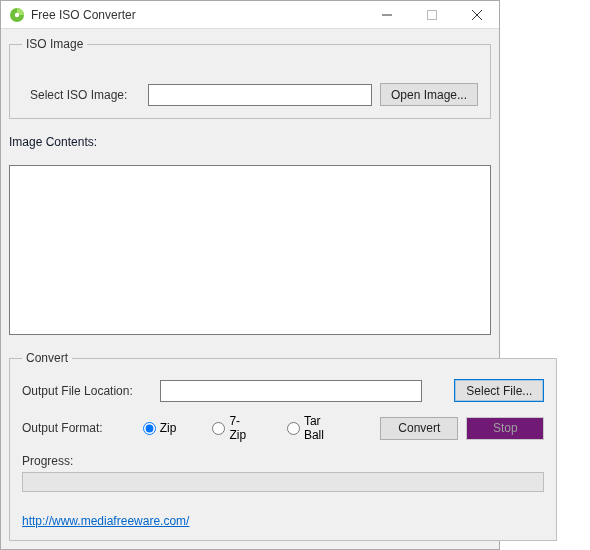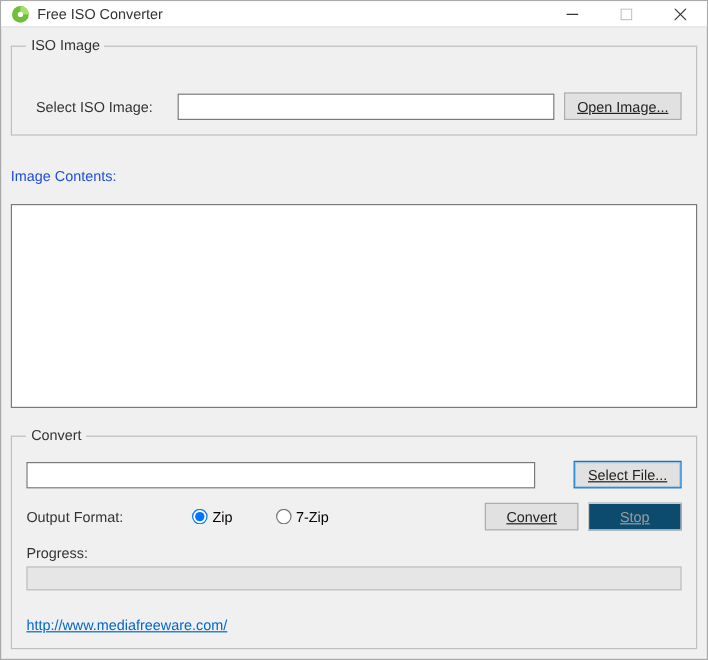--- a/index.html
+++ b/index.html
@@ -6,21 +6,21 @@
   body {
     margin: 0;
     font-family: "Segoe UI", Tahoma, sans-serif;
     font-size: 12px;
     background: #fff;
     width: 590px;
     height: 550px;
     overflow: hidden;
   }
   .window {
-    width: 590px;
+    width: 500px;
     height: 550px;
     border: 1px solid #aaa;
     background: #f0f0f0;
     display: flex;
     flex-direction: column;
   }
   .titlebar {
     height: 30px;
     background: #fff;
     display: flex;
@@ -88,35 +88,34 @@
   }
   .btn {
     height: 23px;
     min-width: 90px;
     background: #e1e1e1;
     border: 1px solid #adadad;
     font: inherit;
     color: #222;
     padding: 0 10px;
     cursor: default;
-    text-decoration: underline;
   }
   .btn.primary {
     border: 1px solid #0078d7;
     box-shadow: inset 0 0 0 1px rgba(0,120,215,0.25);
     margin-left: 24px;
   }
   .btn[disabled] {
     color: #9e9e9e;
-    background: #0c4a6e;
+    background: #701a75;
     border-color: #c9c9c9;
   }
   .contents-label {
-    color: #1d4ed8;
-    margin-top: 11px;
+    color: #0f172a;
+    margin-top: 0;
   }
   .listbox {
     flex: 1;
     border: 1px solid #7a7a7a;
     background: #fff;
     min-height: 170px;
   }
   .radio-wrap {
     display: flex;
     align-items: center;
@@ -189,34 +188,39 @@
     </fieldset>
 
     <div class="contents-label">Image Contents:</div>
     <div class="listbox"></div>
 
     <fieldset class="group">
       <legend>Convert</legend>
       <div class="convert-body">
 
         <div class="row output-row" style="margin-top:4px;">
+          <span class="label">Output File Location:</span>
           <input type="text" class="text-input" value="" style="">
           <button class="btn primary">Select File...</button>
         </div>
 
         <div class="row format-row">
           <span class="label">Output Format:</span>
           <label class="radio-wrap">
             <input type="radio" name="fmt" checked="" style="">
             <span>Zip</span>
           </label>
           <label class="radio-wrap">
             <input type="radio" name="fmt" style="">
             <span>7-Zip</span>
           </label>
+          <label class="radio-wrap">
+            <input type="radio" name="fmt" style="">
+            <span>Tar Ball</span>
+          </label>
           <div style="flex:1"></div>
           <button class="btn" style="min-width:78px">Convert</button>
           <button class="btn" style="min-width:78px" disabled="">Stop</button>
         </div>
 
         <div>
           <div class="label">Progress:</div>
           <div class="progress-bar"></div>
         </div>
 

